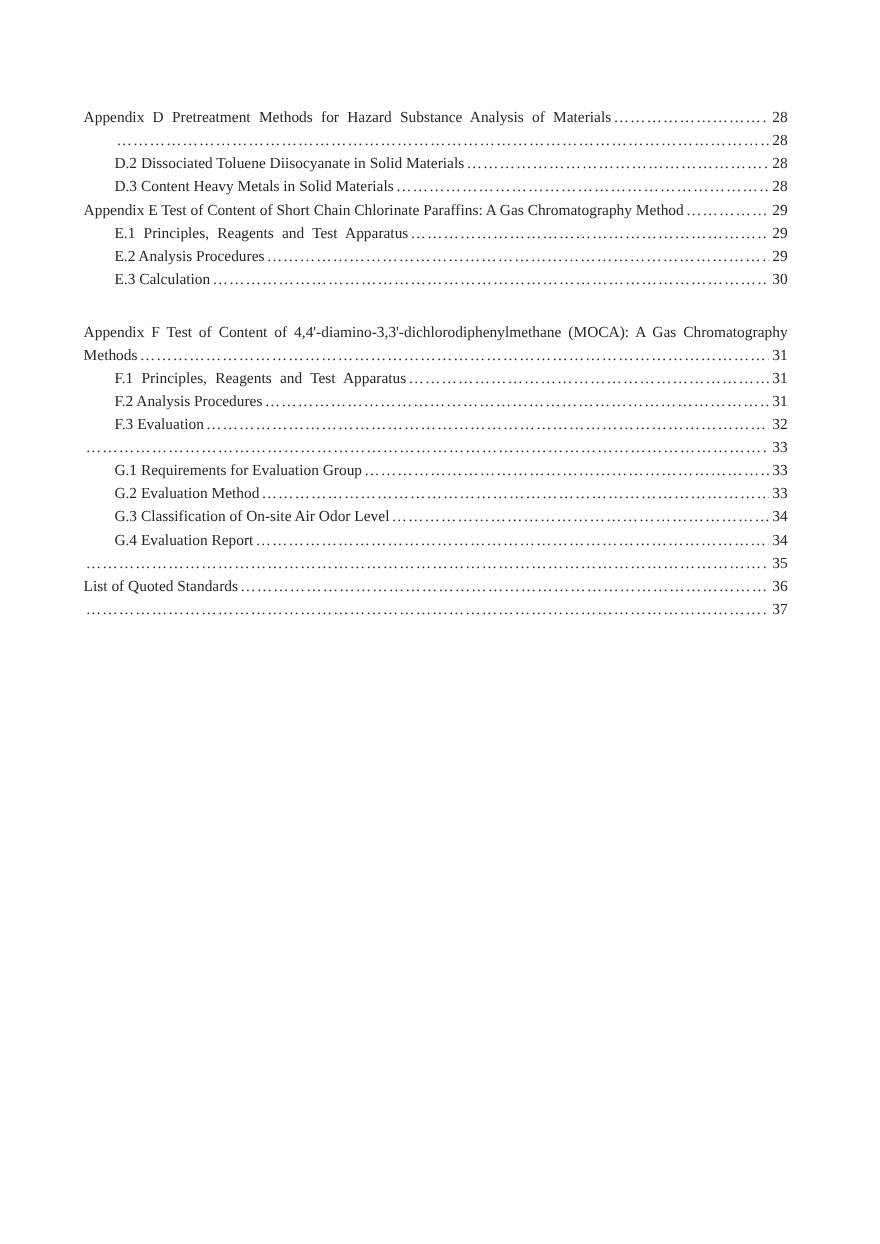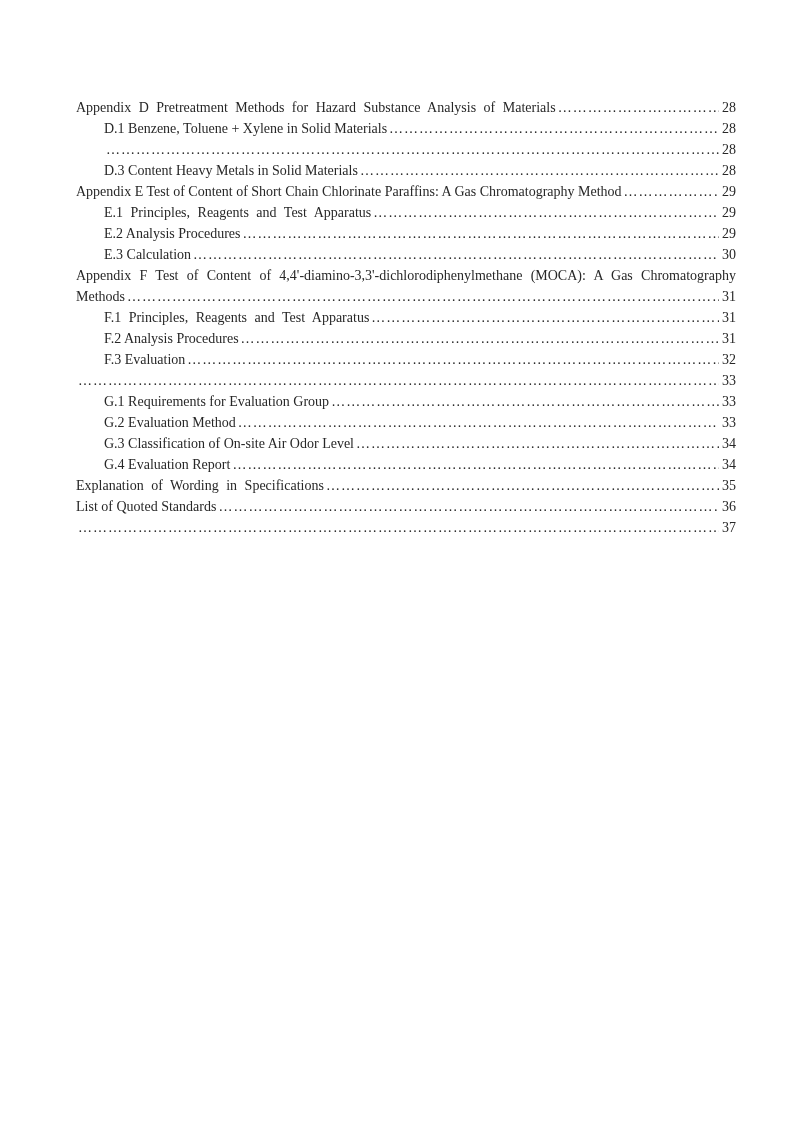--- a/index.html
+++ b/index.html
@@ -13,41 +13,42 @@
     height: 1131px;
     background: #ffffff;
     overflow: hidden;
     font-family: "Liberation Serif", "DejaVu Serif", serif;
     color: #272727;
   }
   .toc {
     position: absolute;
     top: 97px;
     left: 76px;
-    right: 64px;
+    right: 84px;
   }
   .toc-line {
     display: flex;
     align-items: baseline;
     height: 21px;
     line-height: 21px;
     font-size: 14px;
     white-space: nowrap;
   }
   .toc-line.level1 {
     padding-left: 28px;
   }
   .toc-line.spread .toc-text {
     word-spacing: 4px;
   }
   .toc-line.justify {
     display: block;
     text-align: justify;
     text-align-last: justify;
     white-space: normal;
+    margin-top: 27px;
   }
   .toc-text {
     flex: 0 0 auto;
   }
   .toc-dots {
     flex: 1 1 auto;
     overflow: hidden;
     white-space: nowrap;
     letter-spacing: 1px;
     margin: 0 1px 0 2px;
@@ -63,25 +64,25 @@
 <body>
 
 <div class="page">
   <div class="toc" id="toc-list">
       <div class="toc-line level0 spread">
     <span class="toc-text">Appendix D Pretreatment Methods for Hazard Substance Analysis of Materials</span>
     <span class="toc-dots">……………………………………………………………………………………………………………………………………………………………………………………………………………………</span>
     <span class="toc-page">28</span>
   </div>
       <div class="toc-line level1">
-    <span class="toc-text">D.1 Benzene, Toluene + Xylene in Solid Materials</span>
     <span class="toc-dots">……………………………………………………………………………………………………………………………………………………………………………………………………………………</span>
     <span class="toc-page">28</span>
   </div>
       <div class="toc-line level1">
+    <span class="toc-text">D.2 Dissociated Toluene Diisocyanate in Solid Materials</span>
     <span class="toc-dots">……………………………………………………………………………………………………………………………………………………………………………………………………………………</span>
     <span class="toc-page">28</span>
   </div>
       <div class="toc-line level1">
     <span class="toc-text">D.3 Content Heavy Metals in Solid Materials</span>
     <span class="toc-dots">……………………………………………………………………………………………………………………………………………………………………………………………………………………</span>
     <span class="toc-page">28</span>
   </div>
       <div class="toc-line level0">
     <span class="toc-text">Appendix E Test of Content of Short Chain Chlorinate Paraffins: A Gas Chromatography Method</span>
@@ -146,21 +147,20 @@
     <span class="toc-text">G.3 Classification of On-site Air Odor Level</span>
     <span class="toc-dots">……………………………………………………………………………………………………………………………………………………………………………………………………………………</span>
     <span class="toc-page">34</span>
   </div>
       <div class="toc-line level1">
     <span class="toc-text">G.4 Evaluation Report</span>
     <span class="toc-dots">……………………………………………………………………………………………………………………………………………………………………………………………………………………</span>
     <span class="toc-page">34</span>
   </div>
       <div class="toc-line level0 spread">
-    <span class="toc-text">Explanation of Wording in Specifications</span>
     <span class="toc-dots">……………………………………………………………………………………………………………………………………………………………………………………………………………………</span>
     <span class="toc-page">35</span>
   </div>
       <div class="toc-line level0">
     <span class="toc-text">List of Quoted Standards</span>
     <span class="toc-dots">……………………………………………………………………………………………………………………………………………………………………………………………………………………</span>
     <span class="toc-page">36</span>
   </div>
       <div class="toc-line level0">
     <span class="toc-dots">……………………………………………………………………………………………………………………………………………………………………………………………………………………</span>

